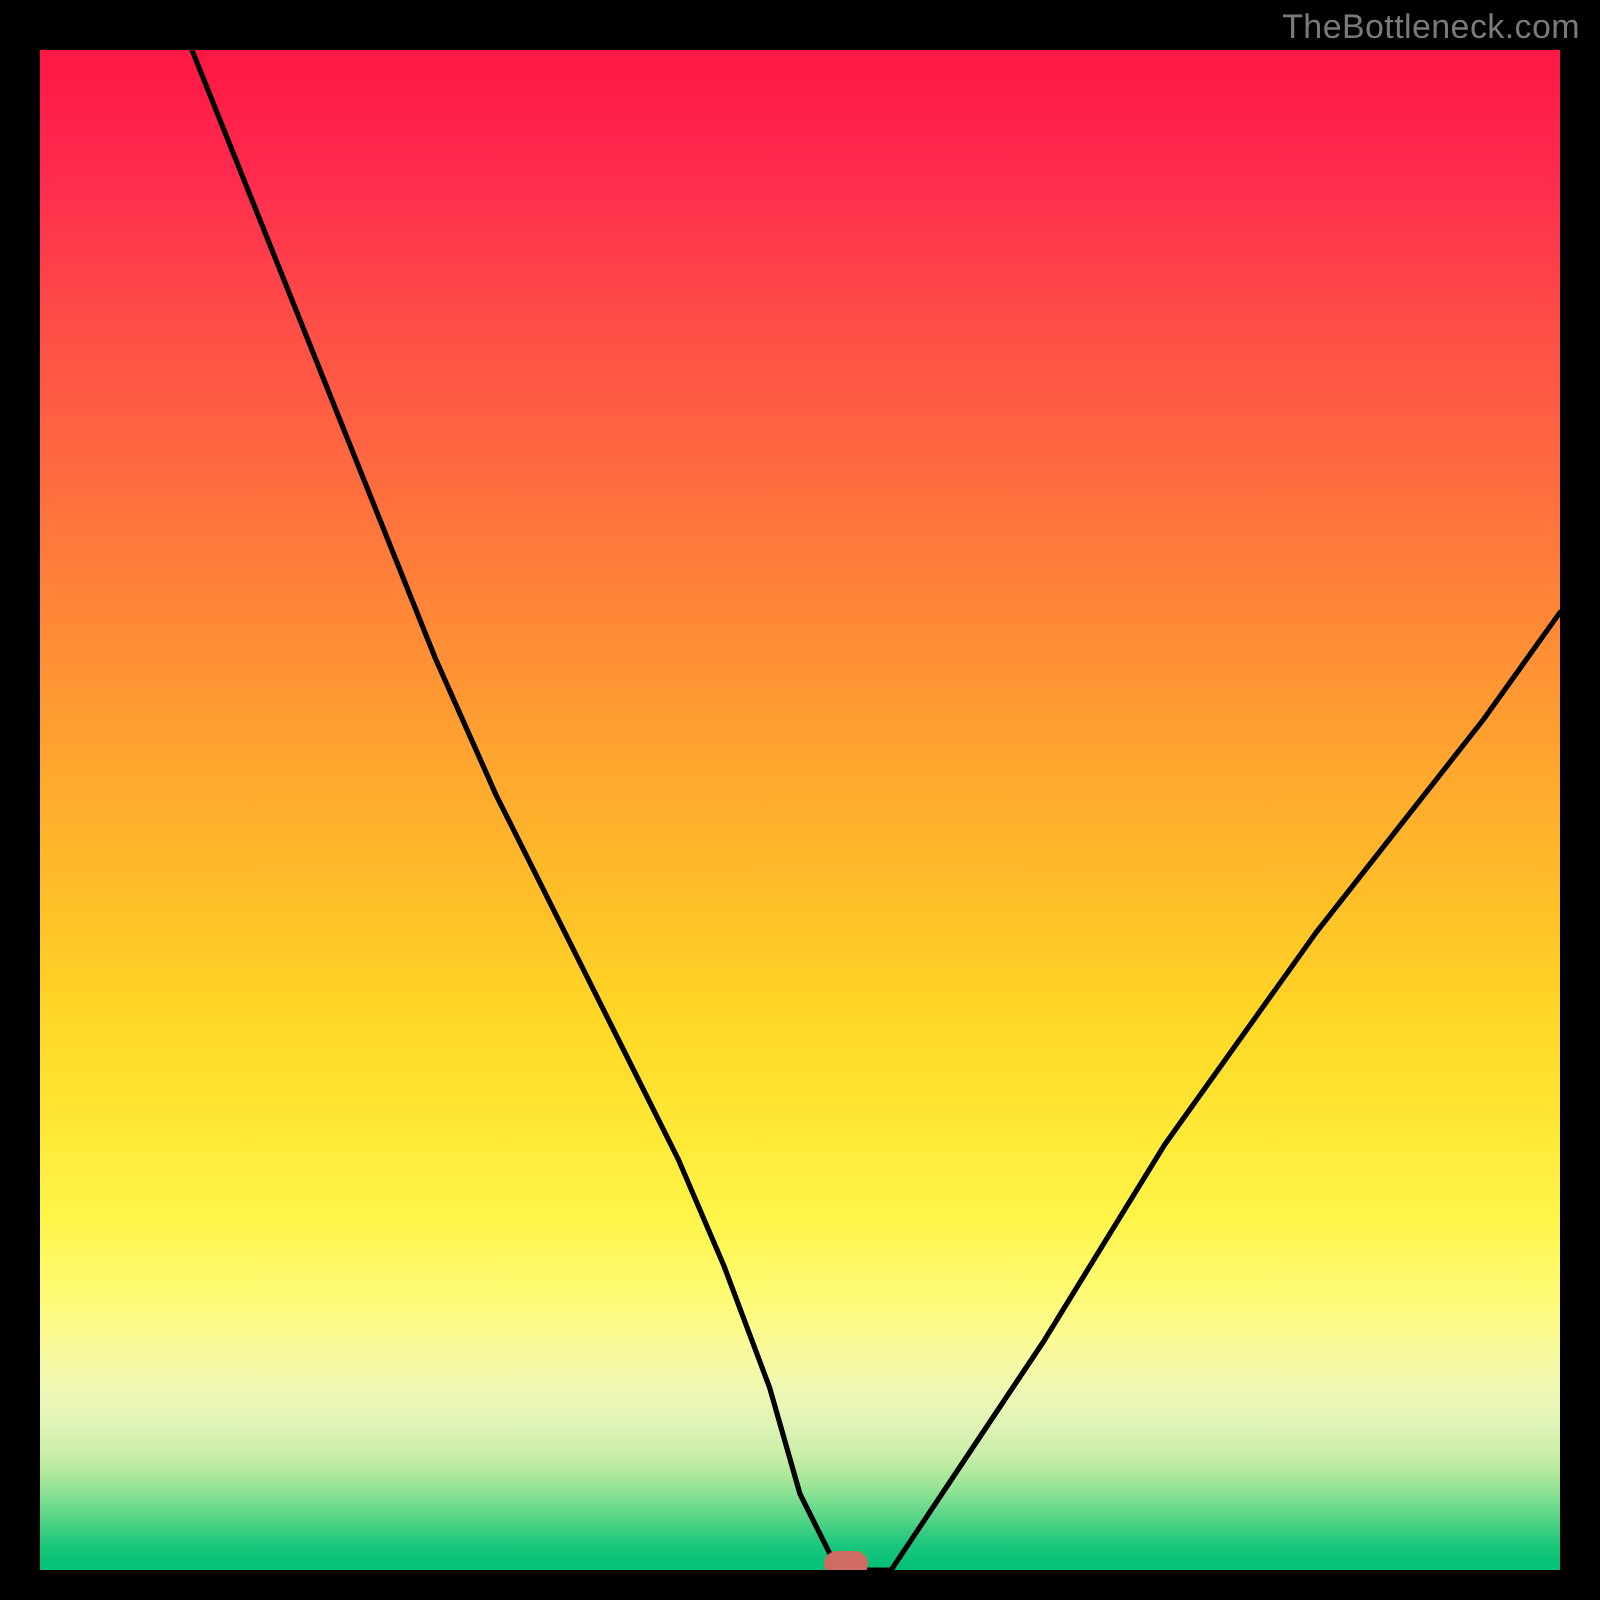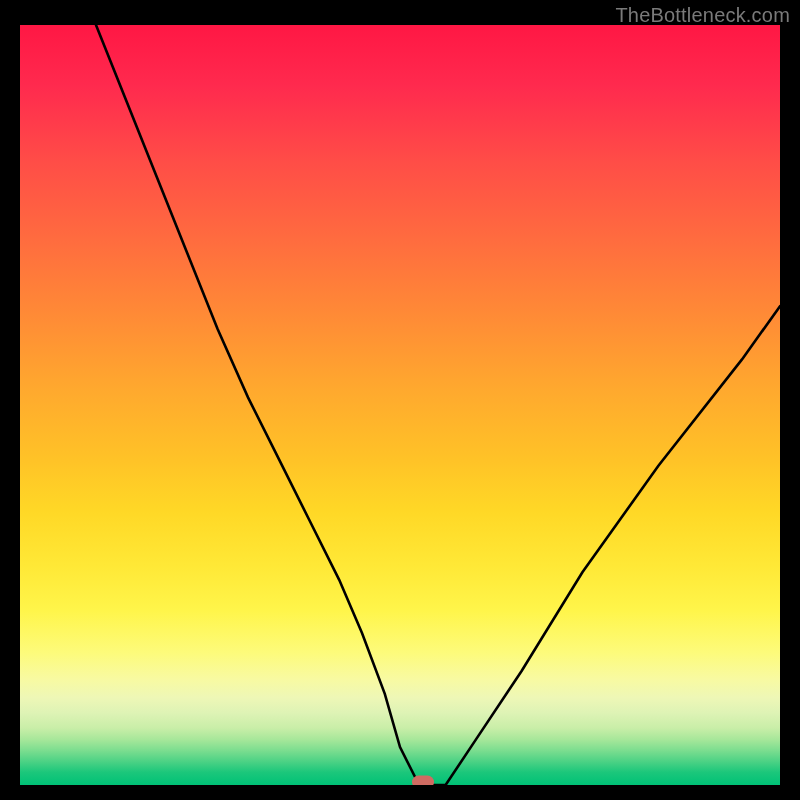--- a/index.html
+++ b/index.html
@@ -15,21 +15,21 @@
     position: relative;
     width: 800px;
     height: 800px;
     background: #000;
   }
   .watermark {
     position: absolute;
     top: 4px;
     right: 10px;
     color: #7a7a7a;
-    font-size: 20px;
+    font-size: 17px;
     font-weight: 500;
     letter-spacing: 0.2px;
     z-index: 10;
     user-select: none;
   }
   .plot-area {
     position: absolute;
     left: 20px;
     top: 25px;
     width: 760px;

